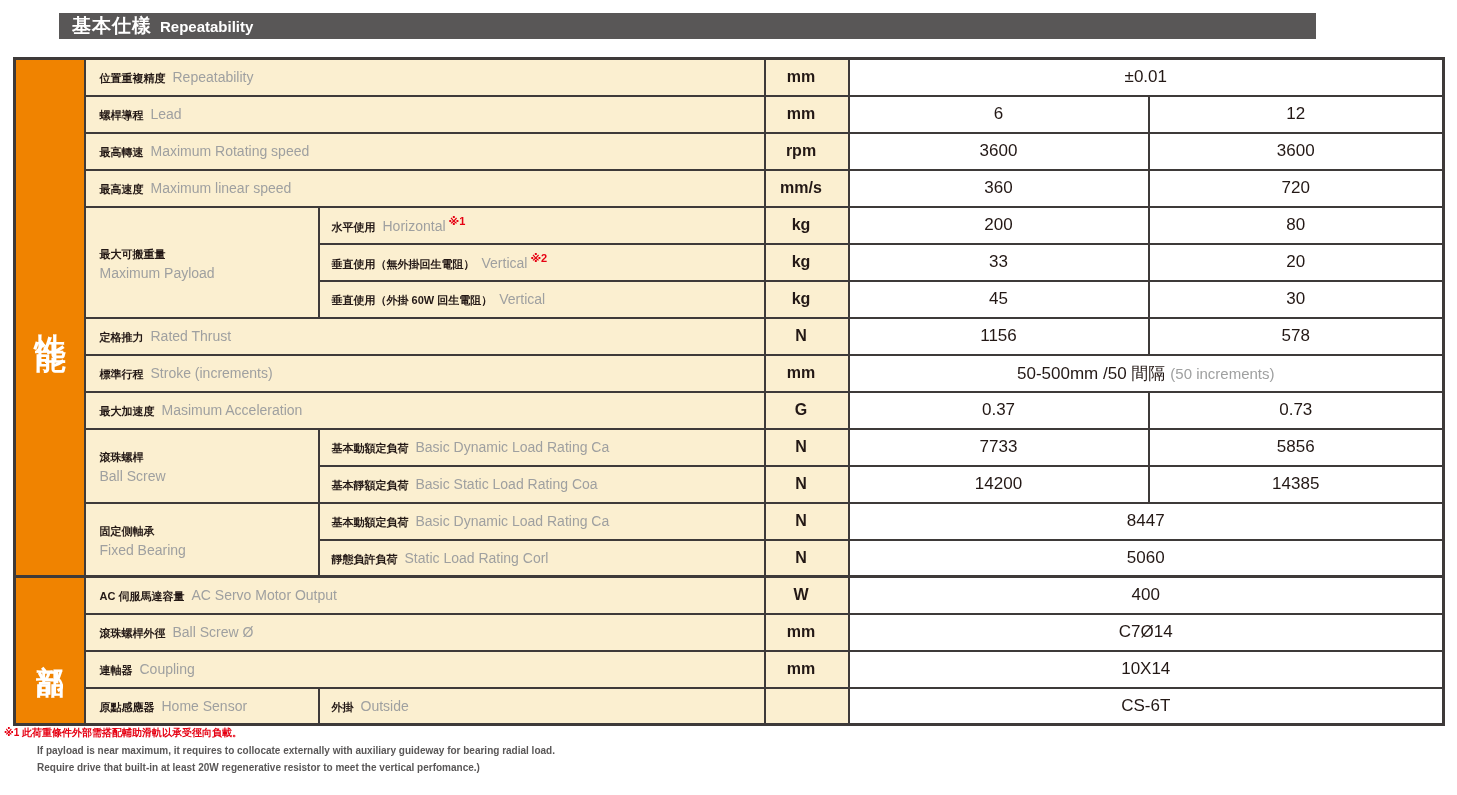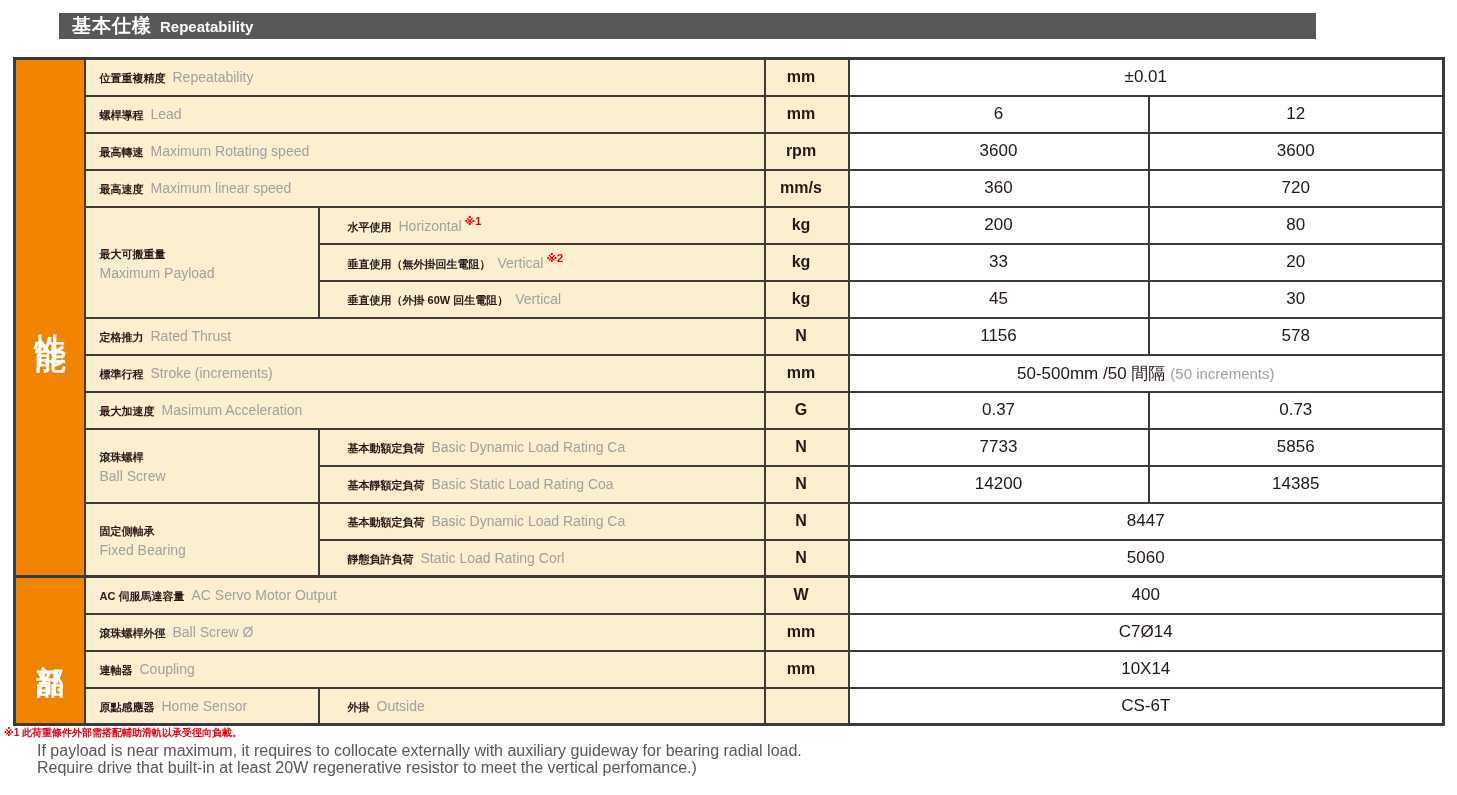--- a/index.html
+++ b/index.html
@@ -45,42 +45,42 @@
   .vtext {
     display: inline-block;
     writing-mode: vertical-rl; text-orientation: upright;
     color: #ffffff; font-weight: 700; letter-spacing: 7px;
   }
   .vtext.perf { font-size: 31px; }
   .vtext.parts { font-size: 28px; }
 
   td.label, td.sublabel, td.unit { background: #FBEFD0; vertical-align: middle; }
   td.label { padding-left: 14px; }
-  td.sublabel { padding-left: 28px; }
+  td.sublabel { padding-left: 12px; }
   .zh { color: #231815; font-size: 11px; font-weight: 700; }
   .en { color: #9FA0A0; font-size: 14px; font-weight: 400; margin-left: 7px; }
   td.label .stack-en { display: block; margin-left: 0; margin-top: 3px; }
   sup.note { color: #E60012; font-size: 11px; font-weight: 700; vertical-align: super; margin-left: 3px; }
 
   td.unit {
     text-align: center; padding-right: 11px;
     color: #231815; font-size: 16px; font-weight: 700;
   }
   td.value {
     background: #ffffff; text-align: center; vertical-align: middle;
     color: #231815; font-size: 17px; font-weight: 400;
   }
   td.value .sub { color: #9FA0A0; font-size: 15px; margin-left: 5px; text-align: center; }
 
   tr.parts-start td { border-top: 3px solid #3E3A39; }
 
   
   .footnotes { position: absolute; left: 4px; top: 724px; width: 1440px; }
   .fn-zh { color: #E60012; font-size: 10px; font-weight: 700; line-height: 17.5px; }
-  .fn-en { color: #595757; font-size: 16px; font-weight: 400; line-height: 17.5px; padding-left: 33px; }
+  .fn-en { color: #595757; font-size: 10px; font-weight: 700; line-height: 17.5px; padding-left: 33px; }
 </style>
 </head>
 <body>
 
 <div class="header">
   <div class="accent"></div>
   <div class="bar">
     <span class="t-zh">基本仕樣</span>
     <span class="t-en">Repeatability</span>
   </div>

